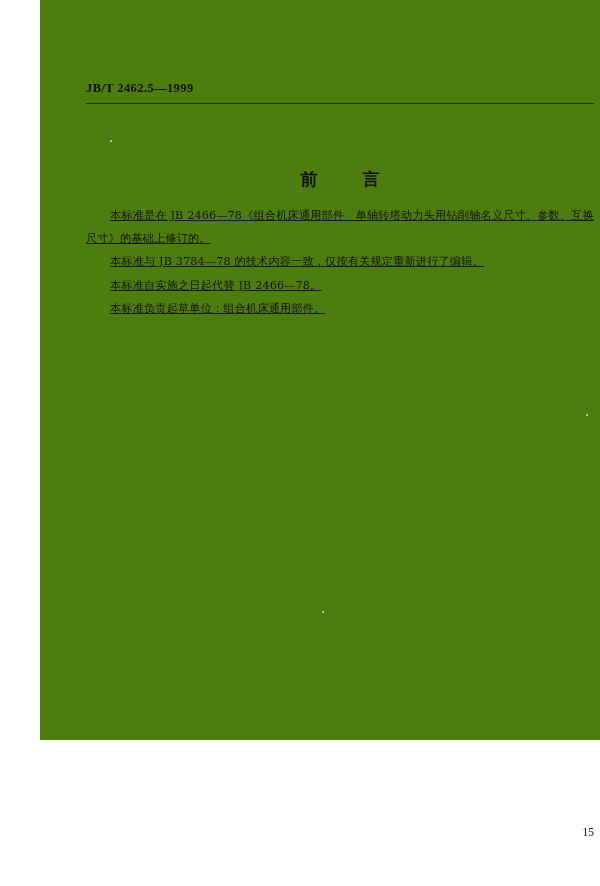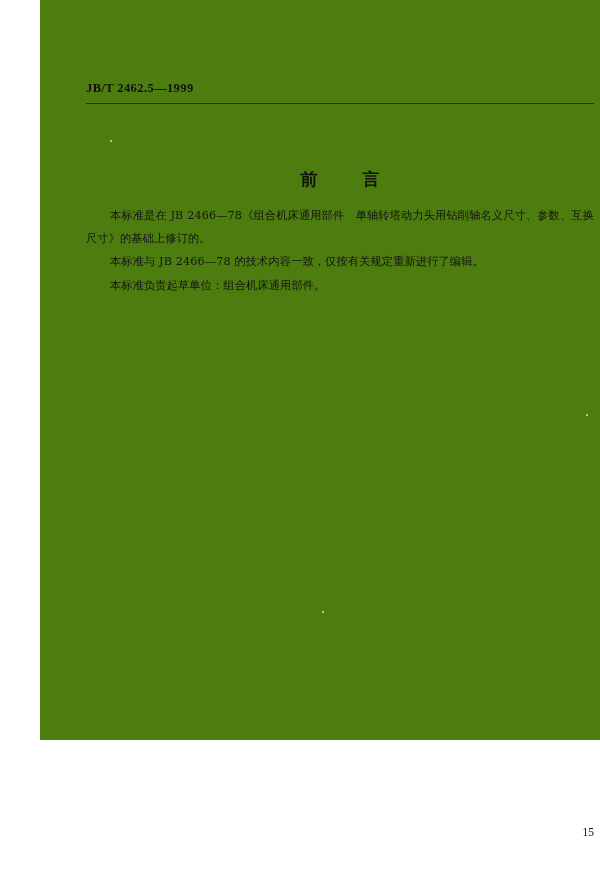--- a/index.html
+++ b/index.html
@@ -54,20 +54,21 @@
     font-weight: bold;
     letter-spacing: 14px;
     text-indent: 14px;
     color: #111;
   }
   .body-block {
     position: absolute;
     left: 46px;
     top: 205px;
     width: 508px;
+    text-decoration: underline;
   }
   .para {
     font-family: "DejaVu Serif", serif;
     font-size: 11.2px;
     line-height: 22.5px;
     color: #141414;
     text-align: justify;
     margin: 0 0 1px 0;
     letter-spacing: 0.15px;
   }
@@ -97,21 +98,22 @@
 <div class="page">
 
   <div class="std-code">JB/T 2462.5—1999</div>
 
   <div class="rule"></div>
 
   <div class="doc-title">前　言</div>
 
   <div class="body-block">
     <p class="para indent">本标准是在 JB 2466—78《组合机床通用部件　单轴转塔动力头用钻削轴名义尺寸、参数、互换尺寸》的基础上修订的。</p>
-    <p class="para indent">本标准与 JB 2466—78 的技术内容一致，仅按有关规定重新进行了编辑。</p>
+    <p class="para indent">本标准与 JB 3784—78 的技术内容一致，仅按有关规定重新进行了编辑。</p>
+    <p class="para indent">本标准自实施之日起代替 JB 2466—78。</p>
     <p class="para indent">本标准负责起草单位：组合机床通用部件。</p>
   </div>
 
   <div class="page-number">15</div>
 
   <div class="speck" style="left:70px; top:140px;"></div>
   <div class="speck" style="left:546px; top:414px;"></div>
   <div class="speck" style="left:282px; top:611px;"></div>
 </div>
 

